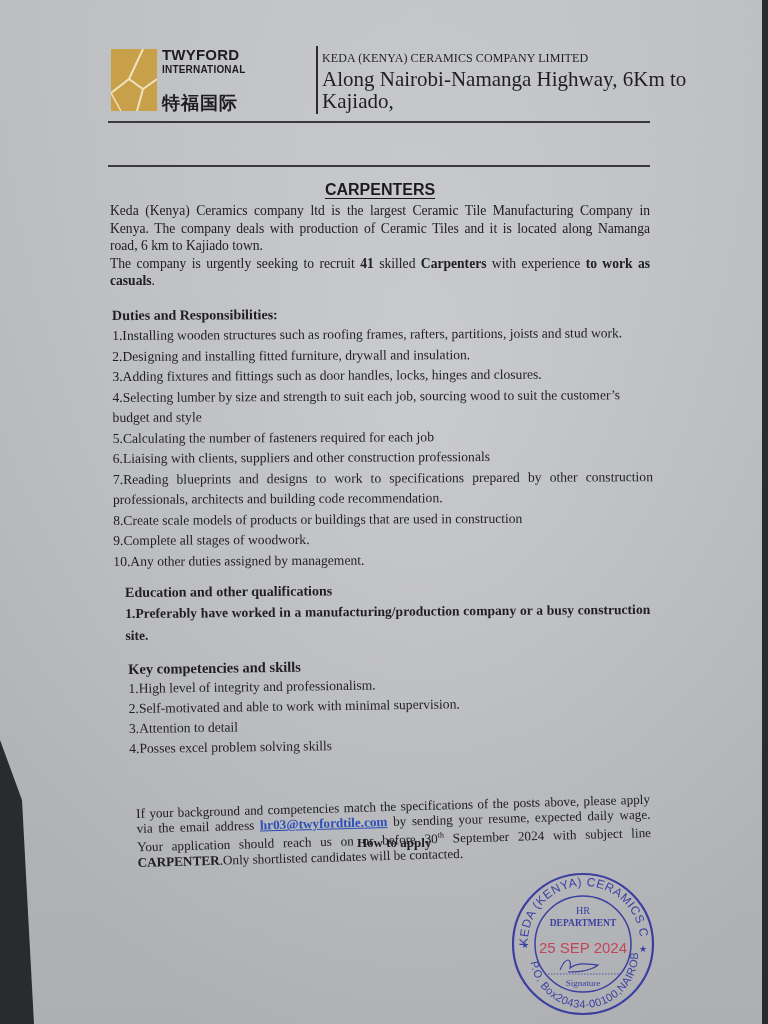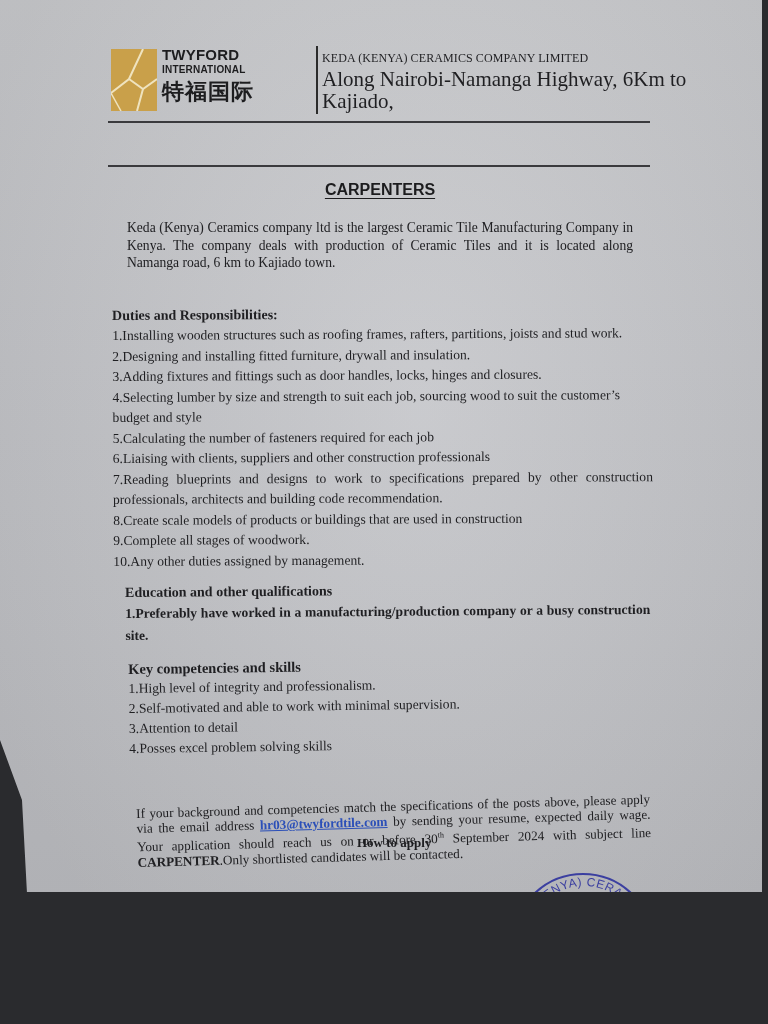--- a/index.html
+++ b/index.html
@@ -7,21 +7,21 @@
       padding: 0;
       width: 768px;
       height: 1024px;
       overflow: hidden;
       background: #2a2b2e;
       font-family: "Liberation Serif", serif;
     }
     .scene {
       position: relative;
       width: 768px;
-      height: 892px;
+      height: 1024px;
       background: #2a2b2e;
       overflow: hidden;
     }
     .paper {
       position: absolute;
       left: 0;
       top: 0;
       width: 762px;
       height: 1024px;
       background: linear-gradient(180deg, #c9cacd 0%, #c3c4c8 35%, #bebfc3 70%, #b9babe 100%);
@@ -55,21 +55,21 @@
     .logo-text {
       position: absolute;
       left: 54px;
       top: 2px;
       font-family: "Liberation Sans", sans-serif;
       font-weight: bold;
       color: #1d1d1f;
     }
     .logo-line1 { font-size: 15px; line-height: 14px; letter-spacing: 0.2px; }
     .logo-line2 { font-size: 10px; line-height: 16px; letter-spacing: 0.2px; }
-    .logo-line3 { font-size: 22px; line-height: 26px; letter-spacing: 1px; margin-top: 1px; }
+    .logo-line3 { font-size: 18px; line-height: 26px; letter-spacing: 1px; margin-top: 12px; }
     .header-divider {
       position: absolute;
       left: 208px;
       top: 0;
       width: 2px;
       height: 68px;
       background: #2b2b2b;
     }
     .company-block {
       position: absolute;
@@ -113,21 +113,21 @@
     .intro {
       position: absolute;
       left: 110px;
       top: 202px;
       width: 540px;
       font-size: 13.6px;
       line-height: 17.5px;
       color: #202023;
       text-align: justify;
     }
-    .intro p { margin: 17px; }
+    .intro p { margin: 0; }
     .section {
       position: absolute;
       color: #1f1f22;
       font-size: 13.6px;
     }
     .section h3 {
       margin: 0;
       font-size: 14px;
       font-weight: bold;
       line-height: 20px;
@@ -216,20 +216,21 @@
     </div>
     <div class="rule rule-1"></div>
     <div class="rule rule-2"></div>
 
     <div class="doc-title">
       <span>CARPENTERS</span>
     </div>
 
     <div class="intro">
       <p>Keda (Kenya) Ceramics company ltd is the largest Ceramic Tile Manufacturing Company in Kenya. The company deals with production of Ceramic Tiles and it is located along Namanga road, 6 km to Kajiado town.</p>
+      <p><span>The company is urgently seeking to recruit </span><b>41</b><span> skilled </span><b>Carpenters</b><span> with experience </span><b>to work as casuals</b><span>.</span></p>
     </div>
 
     <div class="section duties">
       <h3>Duties and Responsibilities:</h3>
       <ol>
         <li>1.Installing wooden structures such as roofing frames, rafters, partitions, joists and stud work.</li>
         <li>2.Designing and installing fitted furniture, drywall and insulation.</li>
         <li>3.Adding fixtures and fittings such as door handles, locks, hinges and closures.</li>
         <li class="wrap">4.Selecting lumber by size and strength to suit each job, sourcing wood to suit the customer’s budget and style</li>
         <li>5.Calculating the number of fasteners required for each job</li>

